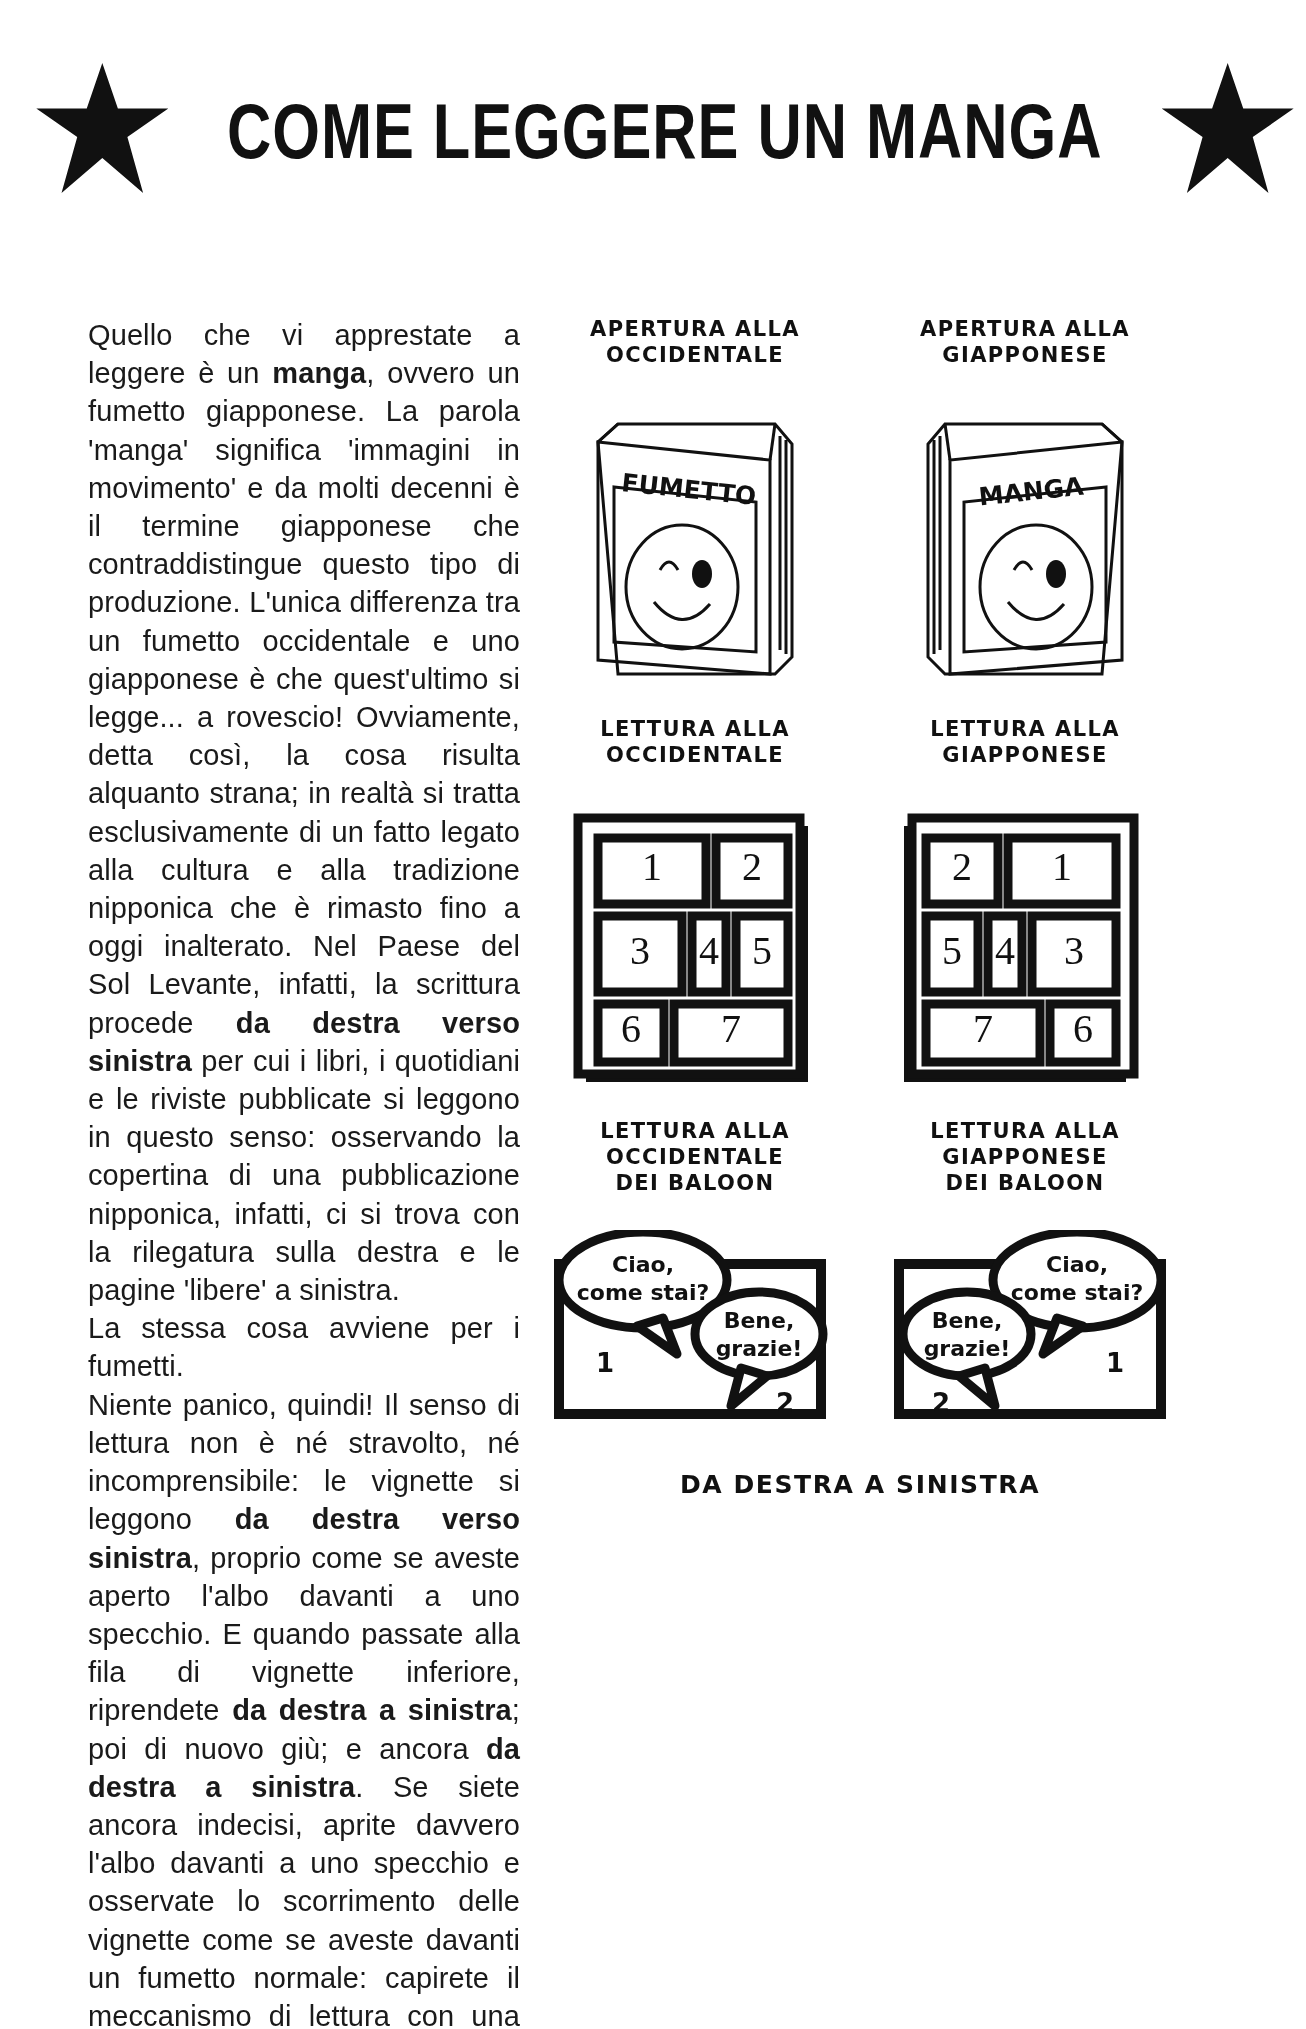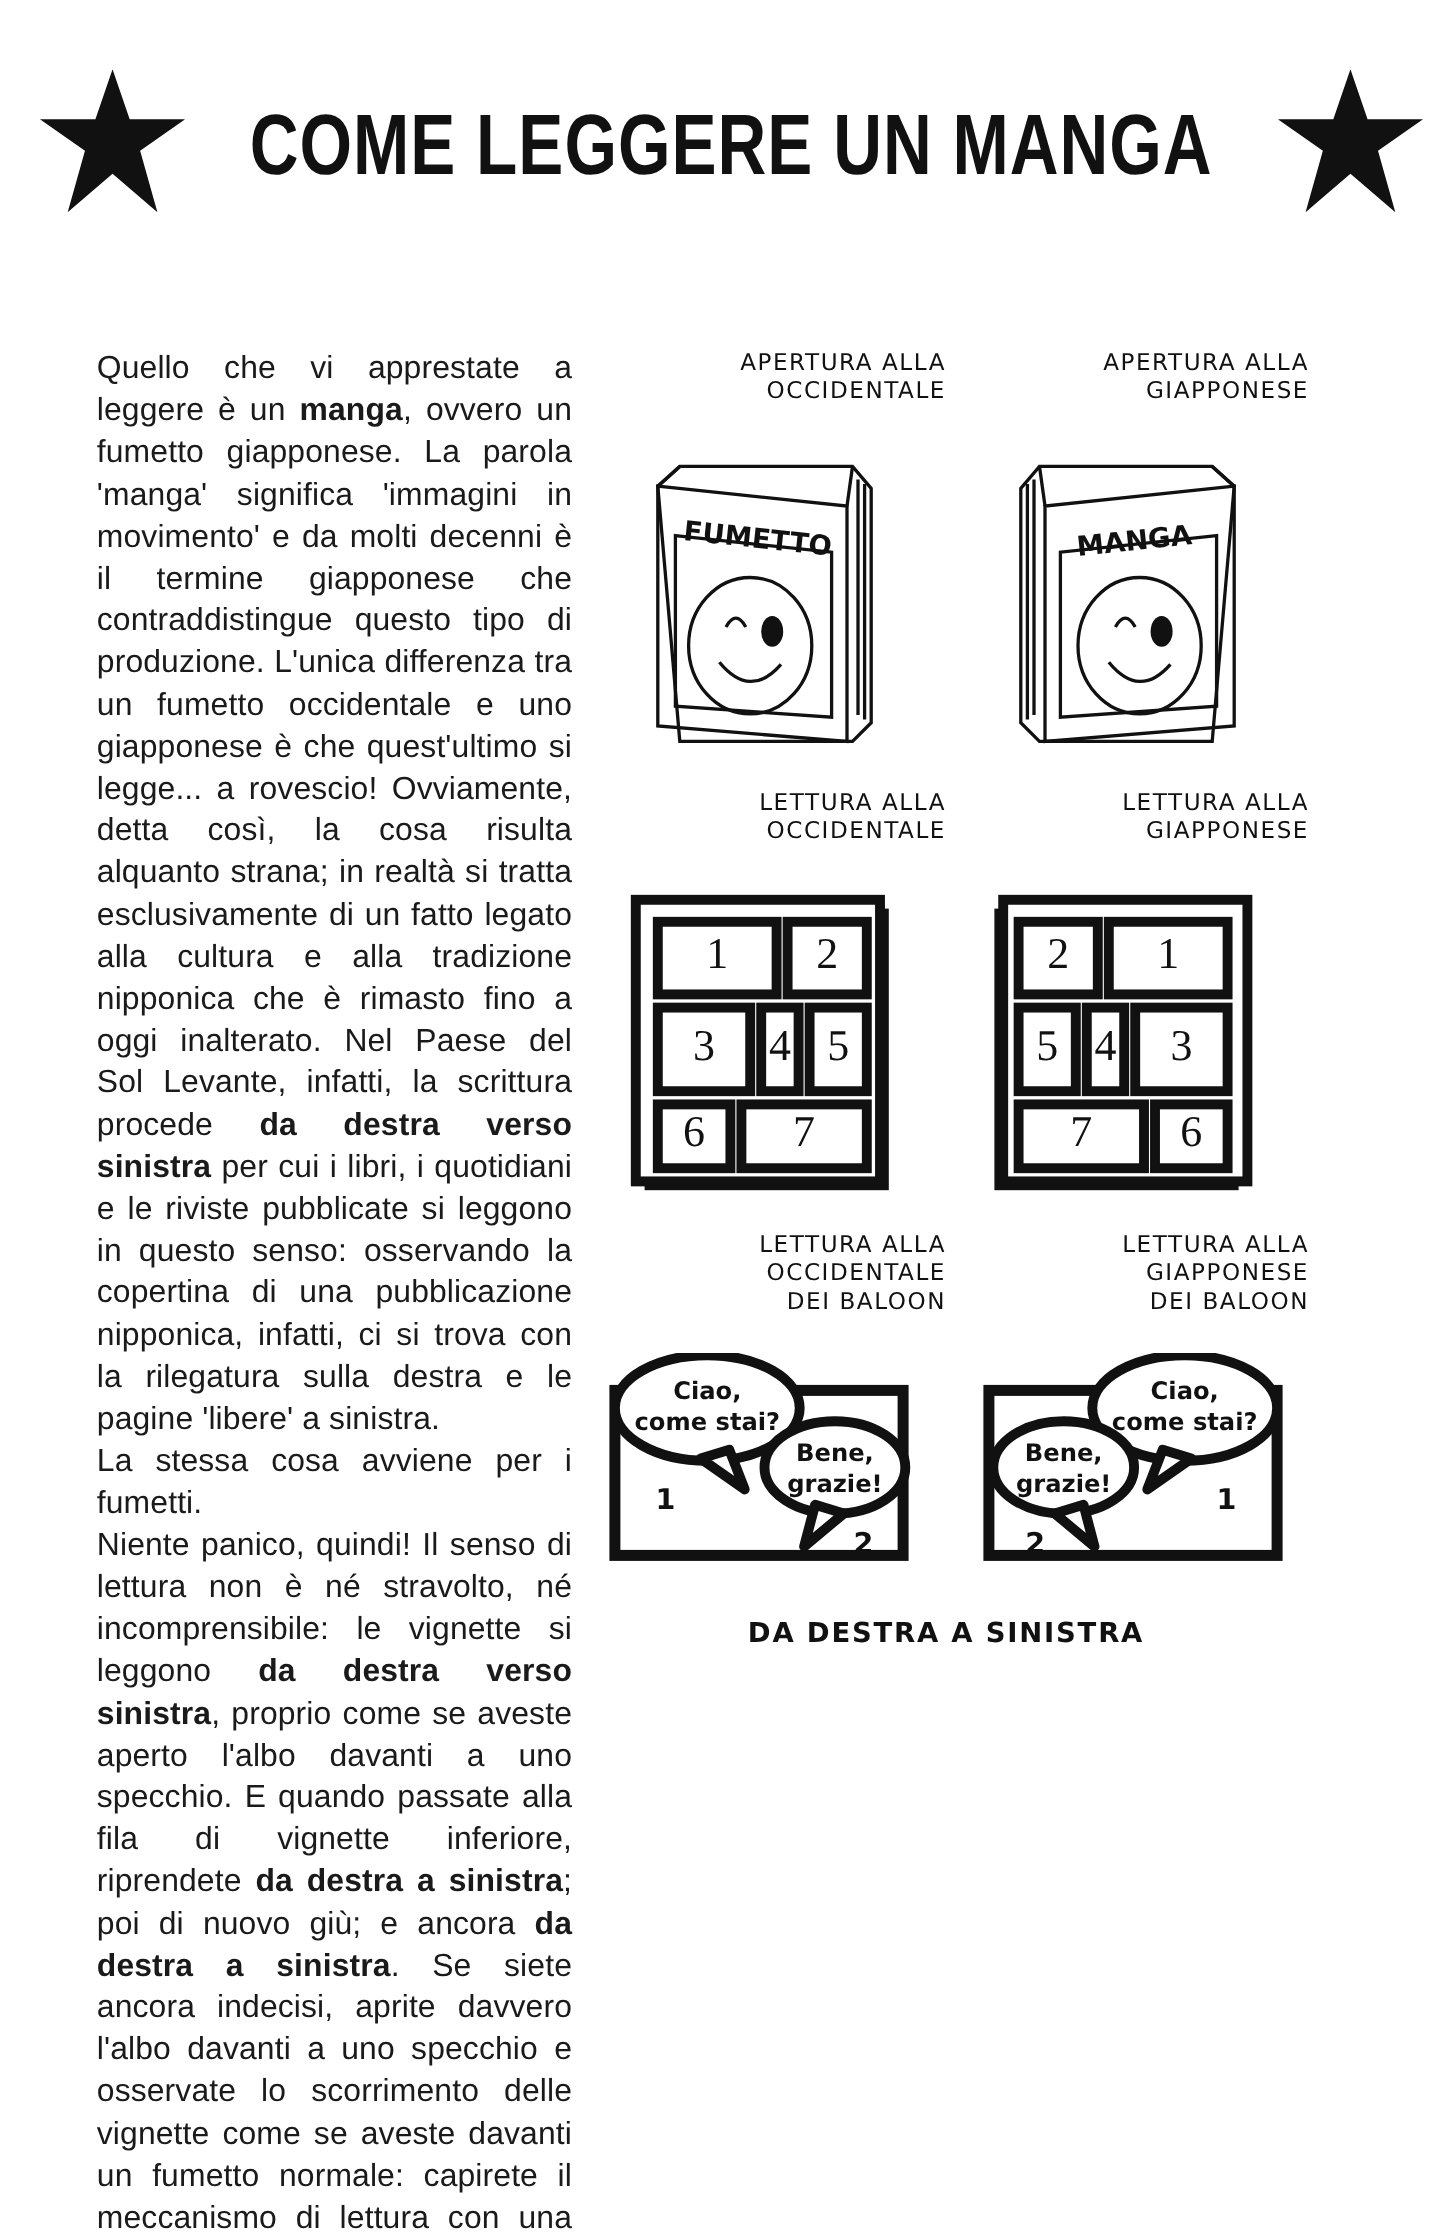--- a/index.html
+++ b/index.html
@@ -67,25 +67,25 @@
 
   
   .rightcol {
     position: absolute;
     left: 530px;
     top: 316px;
     width: 700px;
   }
   .cap {
     font-family: "DejaVu Sans", sans-serif;
-    font-weight: normal;
+    font-weight: bold;
     font-size: 21px;
     letter-spacing: 1.4px;
     line-height: 26px;
-    text-align: right;
+    text-align: center;
     color: #111111;
   }
   .cap-row {
     display: flex;
     width: 660px;
   }
   .cap-row > .cap { flex: 1 1 0; }
 
   .fig-row {
     display: flex;

